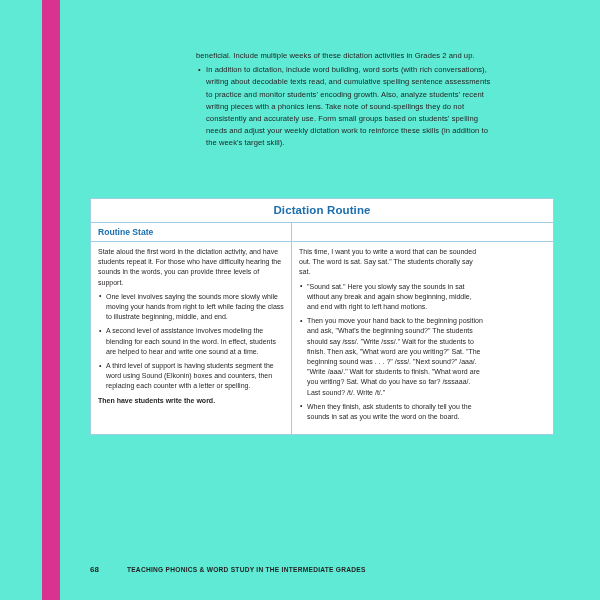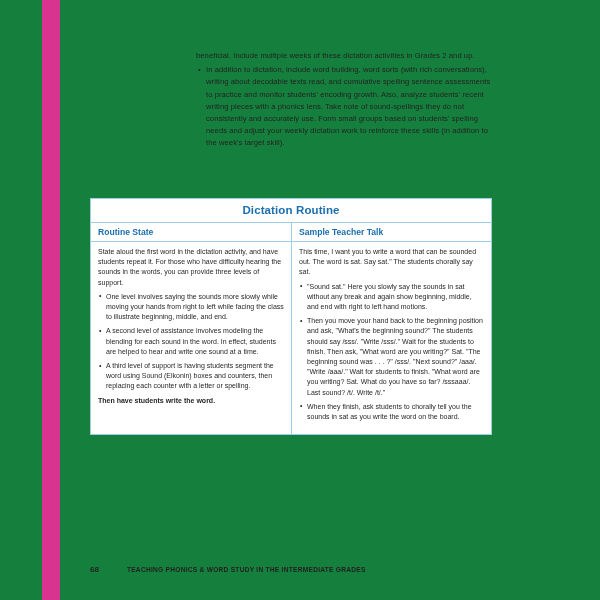--- a/index.html
+++ b/index.html
@@ -11,21 +11,21 @@
     height: 600px;
     background: #ffffff;
     font-family: "Liberation Sans", sans-serif;
     color: #231f20;
     overflow: hidden;
     position: relative;
   }
   .page {
     position: absolute;
     inset: 0;
-    background: #15803d;
+    background: #5eead4;
   }
   .left-bar {
     position: absolute;
     left: 42px;
     top: 0;
     width: 18px;
     height: 600px;
     background: #d8348f;
   }
   .content {
@@ -58,21 +58,21 @@
     position: absolute;
     left: 2px;
     top: -0.5px;
     font-size: 7.5px;
     color: #231f20;
   }
   .table-wrap {
     position: absolute;
     left: 90px;
     top: 198px;
-    width: 402px;
+    width: 464px;
     border: 1px solid #9ecde4;
     box-sizing: border-box;
     background: #ffffff;
   }
   .table-title {
     text-align: center;
     font-size: 11.5px;
     font-weight: bold;
     color: #1b6fae;
     padding: 5px 0 6px 0;
@@ -156,21 +156,20 @@
     <ul class="bullets">
       <li>In addition to dictation, include word building, word sorts (with rich conversations), writing about decodable texts read, and cumulative spelling sentence assessments to practice and monitor students' encoding growth. Also, analyze students' recent writing pieces with a phonics lens. Take note of sound-spellings they do not consistently and accurately use. Form small groups based on students' spelling needs and adjust your weekly dictation work to reinforce these skills (in addition to the week's target skill).</li>
     </ul>
   </div>
 
   <div class="table-wrap">
     <div class="table-title">Dictation Routine</div>
 
     <div class="table-head">
       <div class="cell col-left">Routine State</div>
-      <div class="cell col-right">Sample Teacher Talk</div>
     </div>
 
     <div class="table-body">
       <div class="cell col-left">
         <p>State aloud the first word in the dictation activity, and have students repeat it. For those who have difficulty hearing the sounds in the words, you can provide three levels of support.</p>
         <ul class="bullets">
           <li>One level involves saying the sounds more slowly while moving your hands from right to left while facing the class to illustrate beginning, middle, and end.</li>
           <li>A second level of assistance involves modeling the blending for each sound in the word. In effect, students are helped to hear and write one sound at a time.</li>
           <li>A third level of support is having students segment the word using Sound (Elkonin) boxes and counters, then replacing each counter with a letter or spelling.</li>
         </ul>

